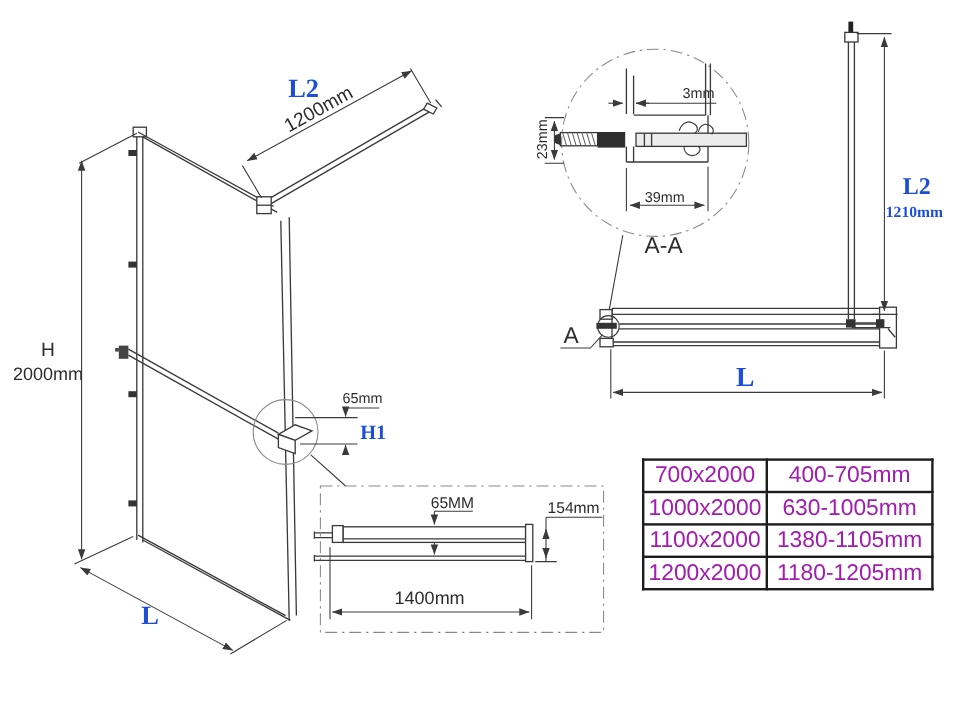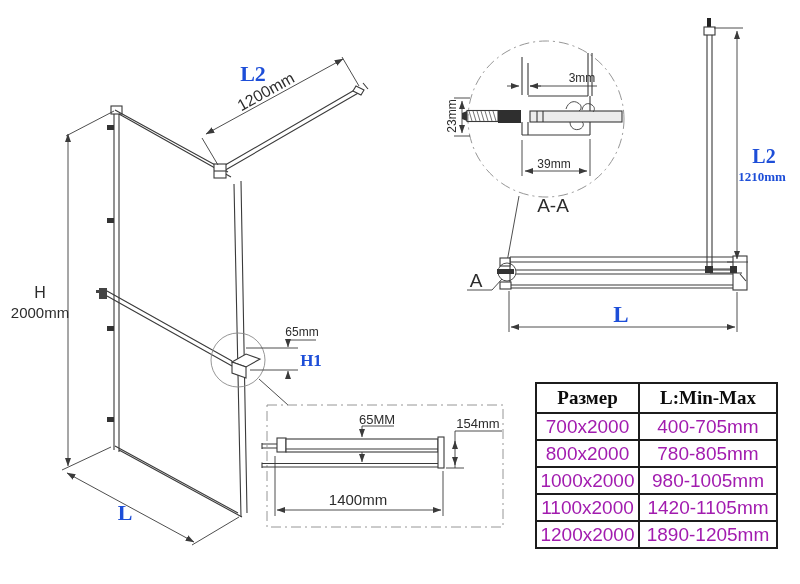--- a/index.html
+++ b/index.html
@@ -192,40 +192,32 @@
   <span class="lbl s13" style="left:377px;top:419px;">65MM</span>
   <span class="lbl s13" style="left:478px;top:423px;">154mm</span>
   <span class="lbl s15" style="left:358px;top:499px;">1400mm</span>
 
   <table class="spec">
     <colgroup>
         <col class="c1">
         <col class="c2">
       </colgroup>
     <tbody>
-        <tr>
-      <th>Размер</th>
-      <th>L:Min-Max</th>
-    </tr>
     <tr>
       <td>700x2000</td>
       <td>400-705mm</td>
     </tr>
     <tr>
-      <td>800x2000</td>
-      <td>780-805mm</td>
-    </tr>
-    <tr>
       <td>1000x2000</td>
-      <td>980-1005mm</td>
+      <td>630-1005mm</td>
     </tr>
     <tr>
       <td>1100x2000</td>
-      <td>1420-1105mm</td>
+      <td>1380-1105mm</td>
     </tr>
     <tr>
       <td>1200x2000</td>
-      <td>1890-1205mm</td>
+      <td>1180-1205mm</td>
     </tr>
   </tbody>
     </table>
 
 </div>
 
 </body></html>

